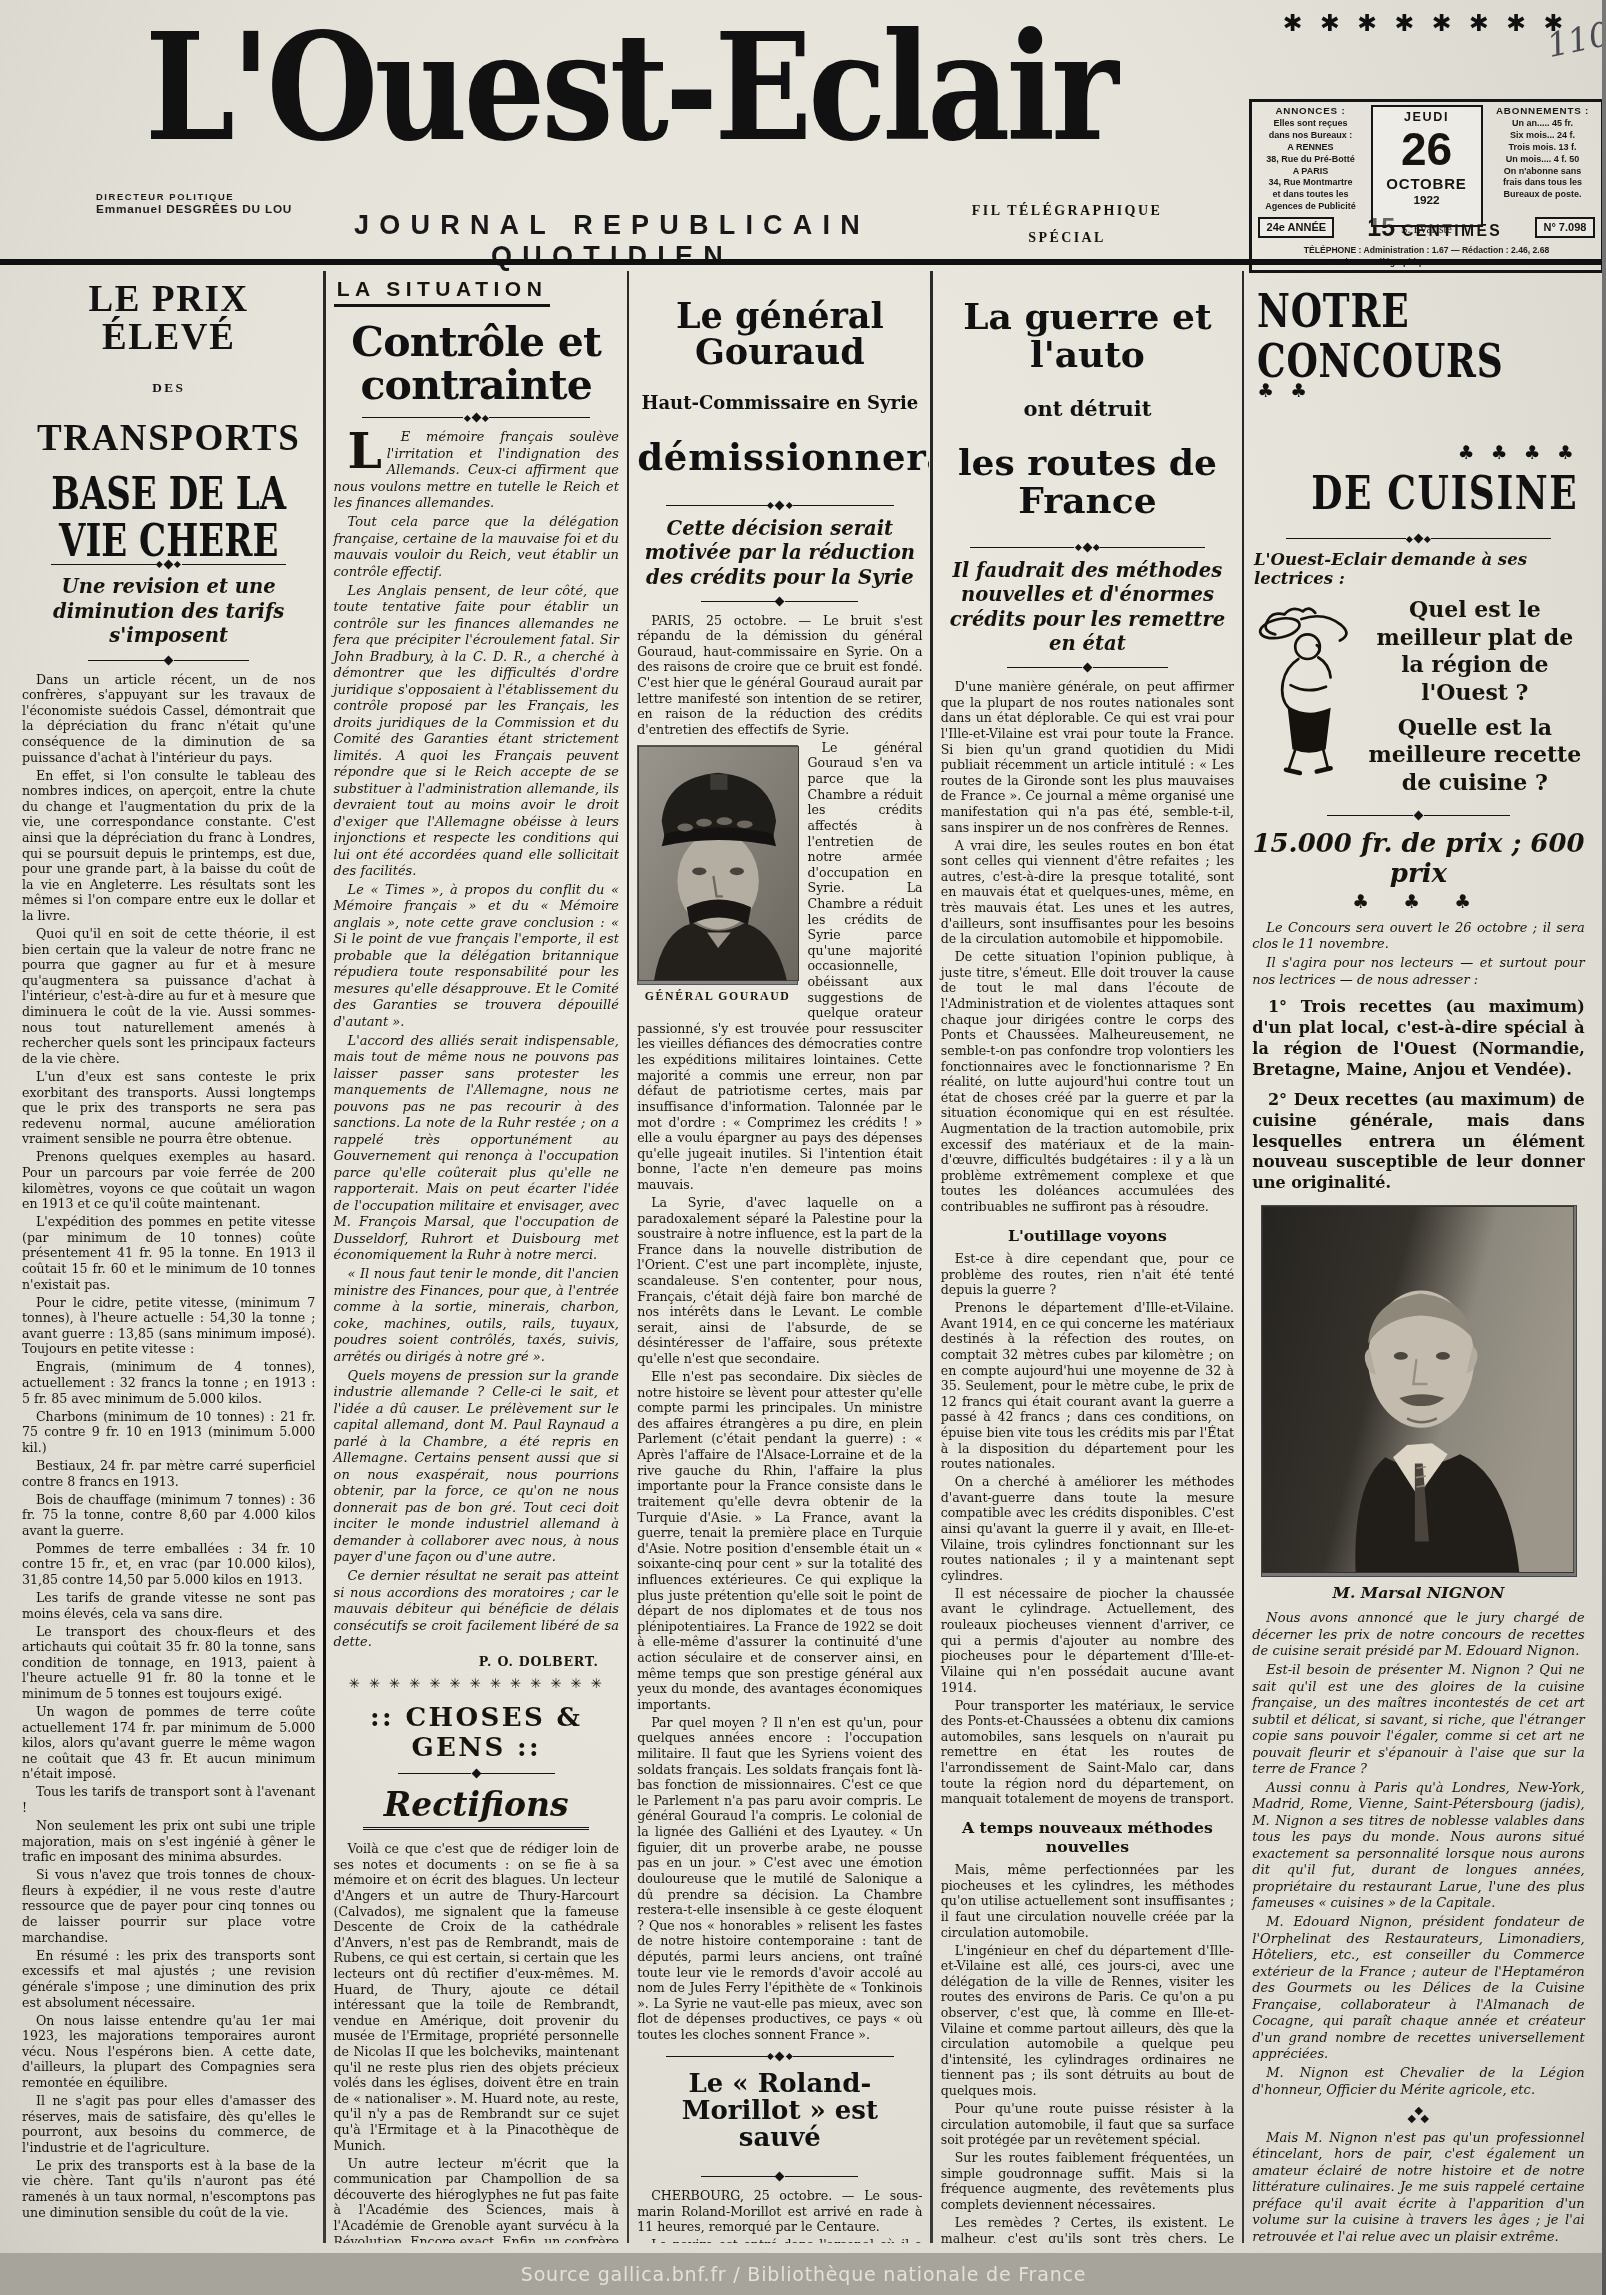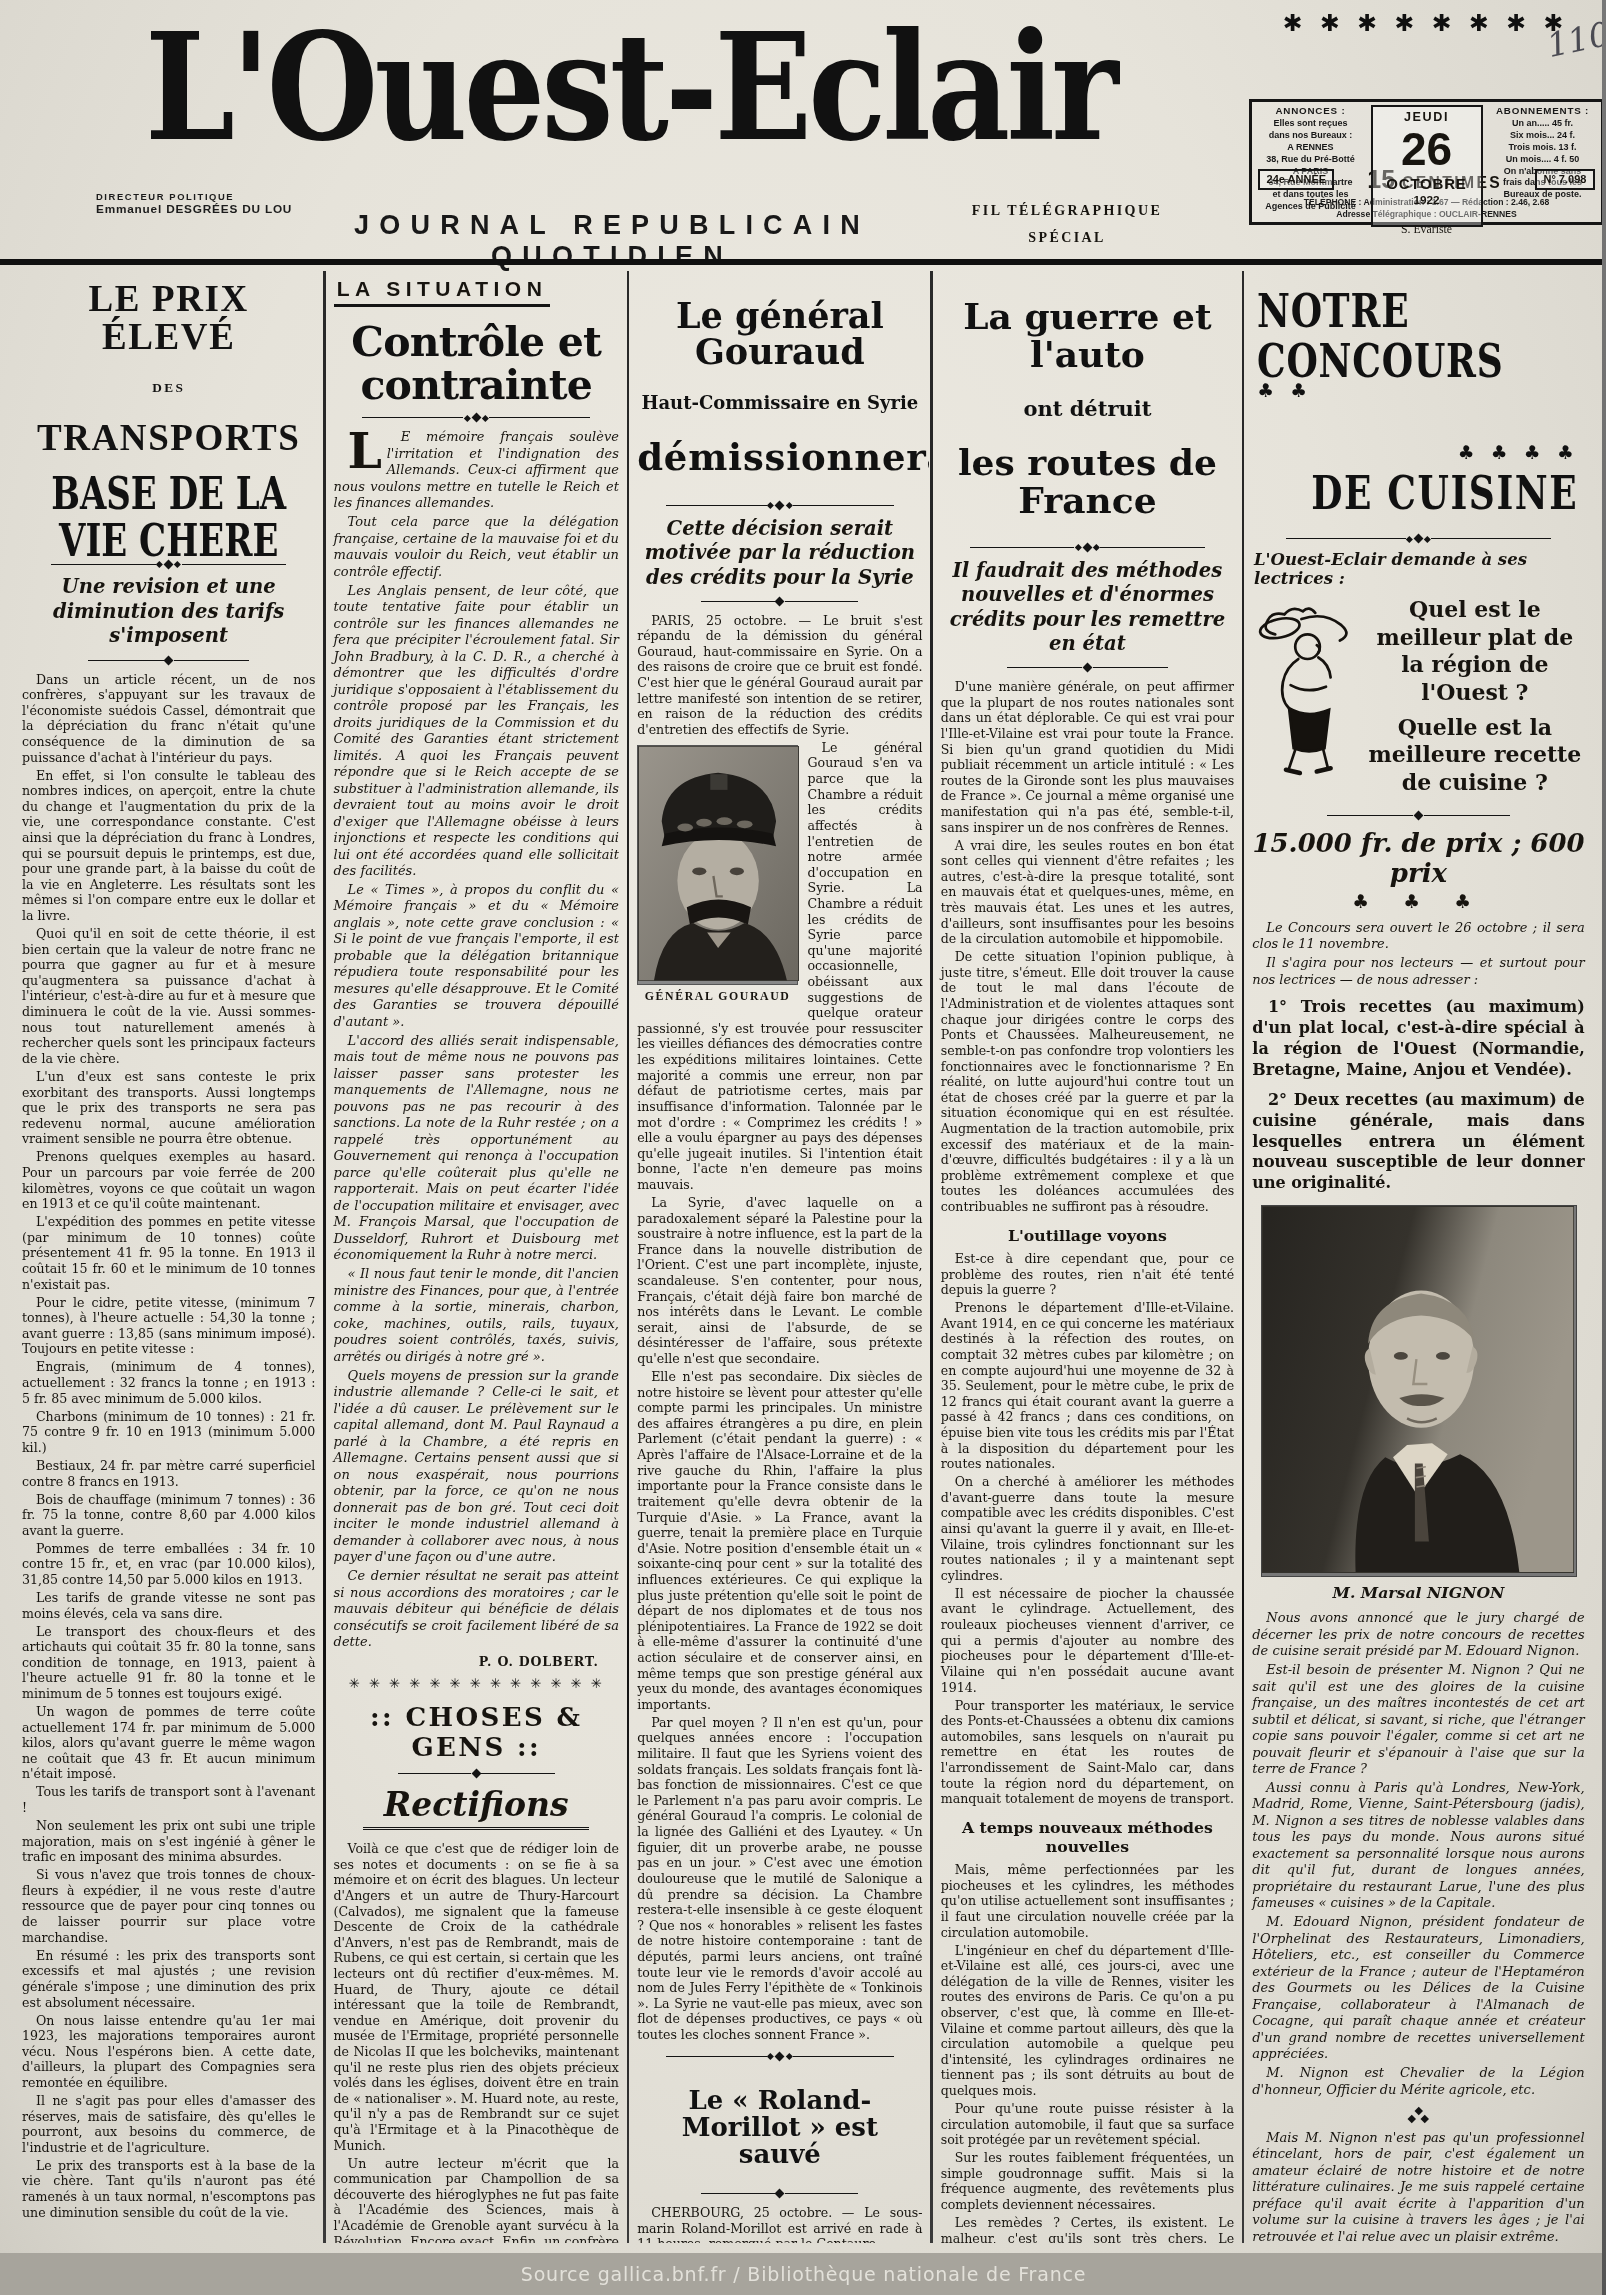--- a/index.html
+++ b/index.html
@@ -16,21 +16,21 @@
     font-family:"Liberation Sans",sans-serif;font-weight:bold;font-size:27px;letter-spacing:10.2px;color:#181818;}
   .mast-dir{position:absolute;top:191px;left:88px;text-align:left;color:#1c1c1c;}
   .mast-dir .l1{font-family:"Liberation Sans",sans-serif;font-size:9.4px;font-weight:bold;letter-spacing:1.6px;}
   .mast-dir .l2{font-family:"Liberation Sans",sans-serif;font-size:11.8px;font-weight:bold;letter-spacing:0.8px;}
   .mast-wire{position:absolute;top:198px;left:945px;width:228px;text-align:center;
     font-family:"Liberation Serif",serif;font-weight:bold;font-size:14px;letter-spacing:2.4px;line-height:1.9;}
   .mast-stars{position:absolute;top:9.4px;right:47px;width:345px;text-align:right;
     font-family:"DejaVu Sans",sans-serif;font-weight:bold;font-size:23.5px;letter-spacing:4.7px;color:#101010;}
   .mast-hand{position:absolute;top:20.4px;right:4.7px;font-style:italic;font-size:33px;color:#4a4a52;
     transform:rotate(-12deg);font-family:"DejaVu Serif",serif;}
-  .infobox{position:absolute;top:99px;left:1241px;width:355px;height:126px;border:3.1px solid #151515;
+  .infobox{position:absolute;top:99px;left:1241px;width:355px;height:174px;border:3.1px solid #151515;
     box-sizing:border-box;background:rgba(255,255,255,.12);}
   .info-top{display:flex;height:85px;}
   .info-cell{flex:1;padding:3.1px 3.1px 0;text-align:center;font-family:"Liberation Sans",sans-serif;
     font-size:9px;font-weight:bold;line-height:1.32;color:#181818;}
   .info-cell .t{font-size:9.8px;letter-spacing:0.8px;}
   .datebox{width:108px;flex:none;border:2.4px solid #151515;margin:3.1px 1.6px 0;background:rgba(255,255,255,.35);
     text-align:center;font-family:"Liberation Sans",sans-serif;font-weight:bold;height:118px;position:relative;z-index:2;}
   .datebox .wd{font-size:12.6px;letter-spacing:1.6px;margin-top:3.1px;}
   .datebox .dd{font-size:46px;line-height:1;margin:1.6px 0 0;}
   .datebox .mo{font-size:15px;letter-spacing:0.8px;margin-top:3.1px;}
@@ -80,21 +80,21 @@
   .byline{text-align:right;font-weight:bold;font-size:12.6px;letter-spacing:0.8px;margin:3.1px 20.4px 7.8px 0;}
   .choses-label{font-family:"DejaVu Serif",serif;font-weight:bold;font-size:26px;letter-spacing:2.4px;text-align:center;margin-top:11px;}
   .rectif-wrap{text-align:center;margin:4.7px 0 11px;}
   .rectif{font-family:"DejaVu Serif",serif;font-style:italic;font-weight:bold;font-size:33px;
     display:inline-block;border-bottom:3.9px double #141414;padding:0 20.4px 3.1px;}
   .c3 .hg1{font-size:35px;} .c3 .hg2{font-size:18px;margin:4.7px 0;} .c3 .hg3{font-size:37px;letter-spacing:0.8px;}
   .photo-float{float:left;width:161px;margin:4.7px 9.4px 1.6px 0;}
   .photo-frame{border:0.8px solid #555;background:#888;}
   .photo-cap{text-align:center;font-family:"Liberation Serif",serif;font-weight:bold;font-size:11.8px;
     letter-spacing:1.6px;margin-top:4.7px;}
-  .roland-title{font-size:26px;margin-top:27px;}
+  .roland-title{font-size:26px;margin-top:10px;}
   .c4 .hr1{font-size:36px;} .c4 .hr2{font-size:21px;margin:4.7px 0;} .c4 .hr3{font-size:36px;}
   .midhead{text-align:center;font-weight:bold;font-size:15.7px;margin:11px 0 6.3px;}
   .c5 .nc1{font-size:36px;letter-spacing:0.8px;text-align:left;padding-left:4.7px;}
   .c5 .nc2{font-size:36px;letter-spacing:1.6px;text-align:right;padding-right:6.3px;margin-top:11px;}
   .clover{font-family:"DejaVu Sans",sans-serif;font-size:19px;letter-spacing:4.7px;vertical-align:7.8px;}
   .concours-intro{font-weight:bold;font-style:italic;font-size:16.5px;margin:7.8px 1.6px 4.7px;text-align:left;}
   .chef-row{overflow:visible;}
   .chef-fig{float:left;width:108px;margin:3.1px 4.7px 0 0;}
   .bigq{font-family:"DejaVu Serif",serif;font-weight:bold;font-size:22px;text-align:center;line-height:1.25;margin:7.8px 0;}
   .prize{font-family:"DejaVu Serif",serif;font-weight:bold;font-style:italic;font-size:26px;text-align:center;margin:9.4px 0 1.6px;}

